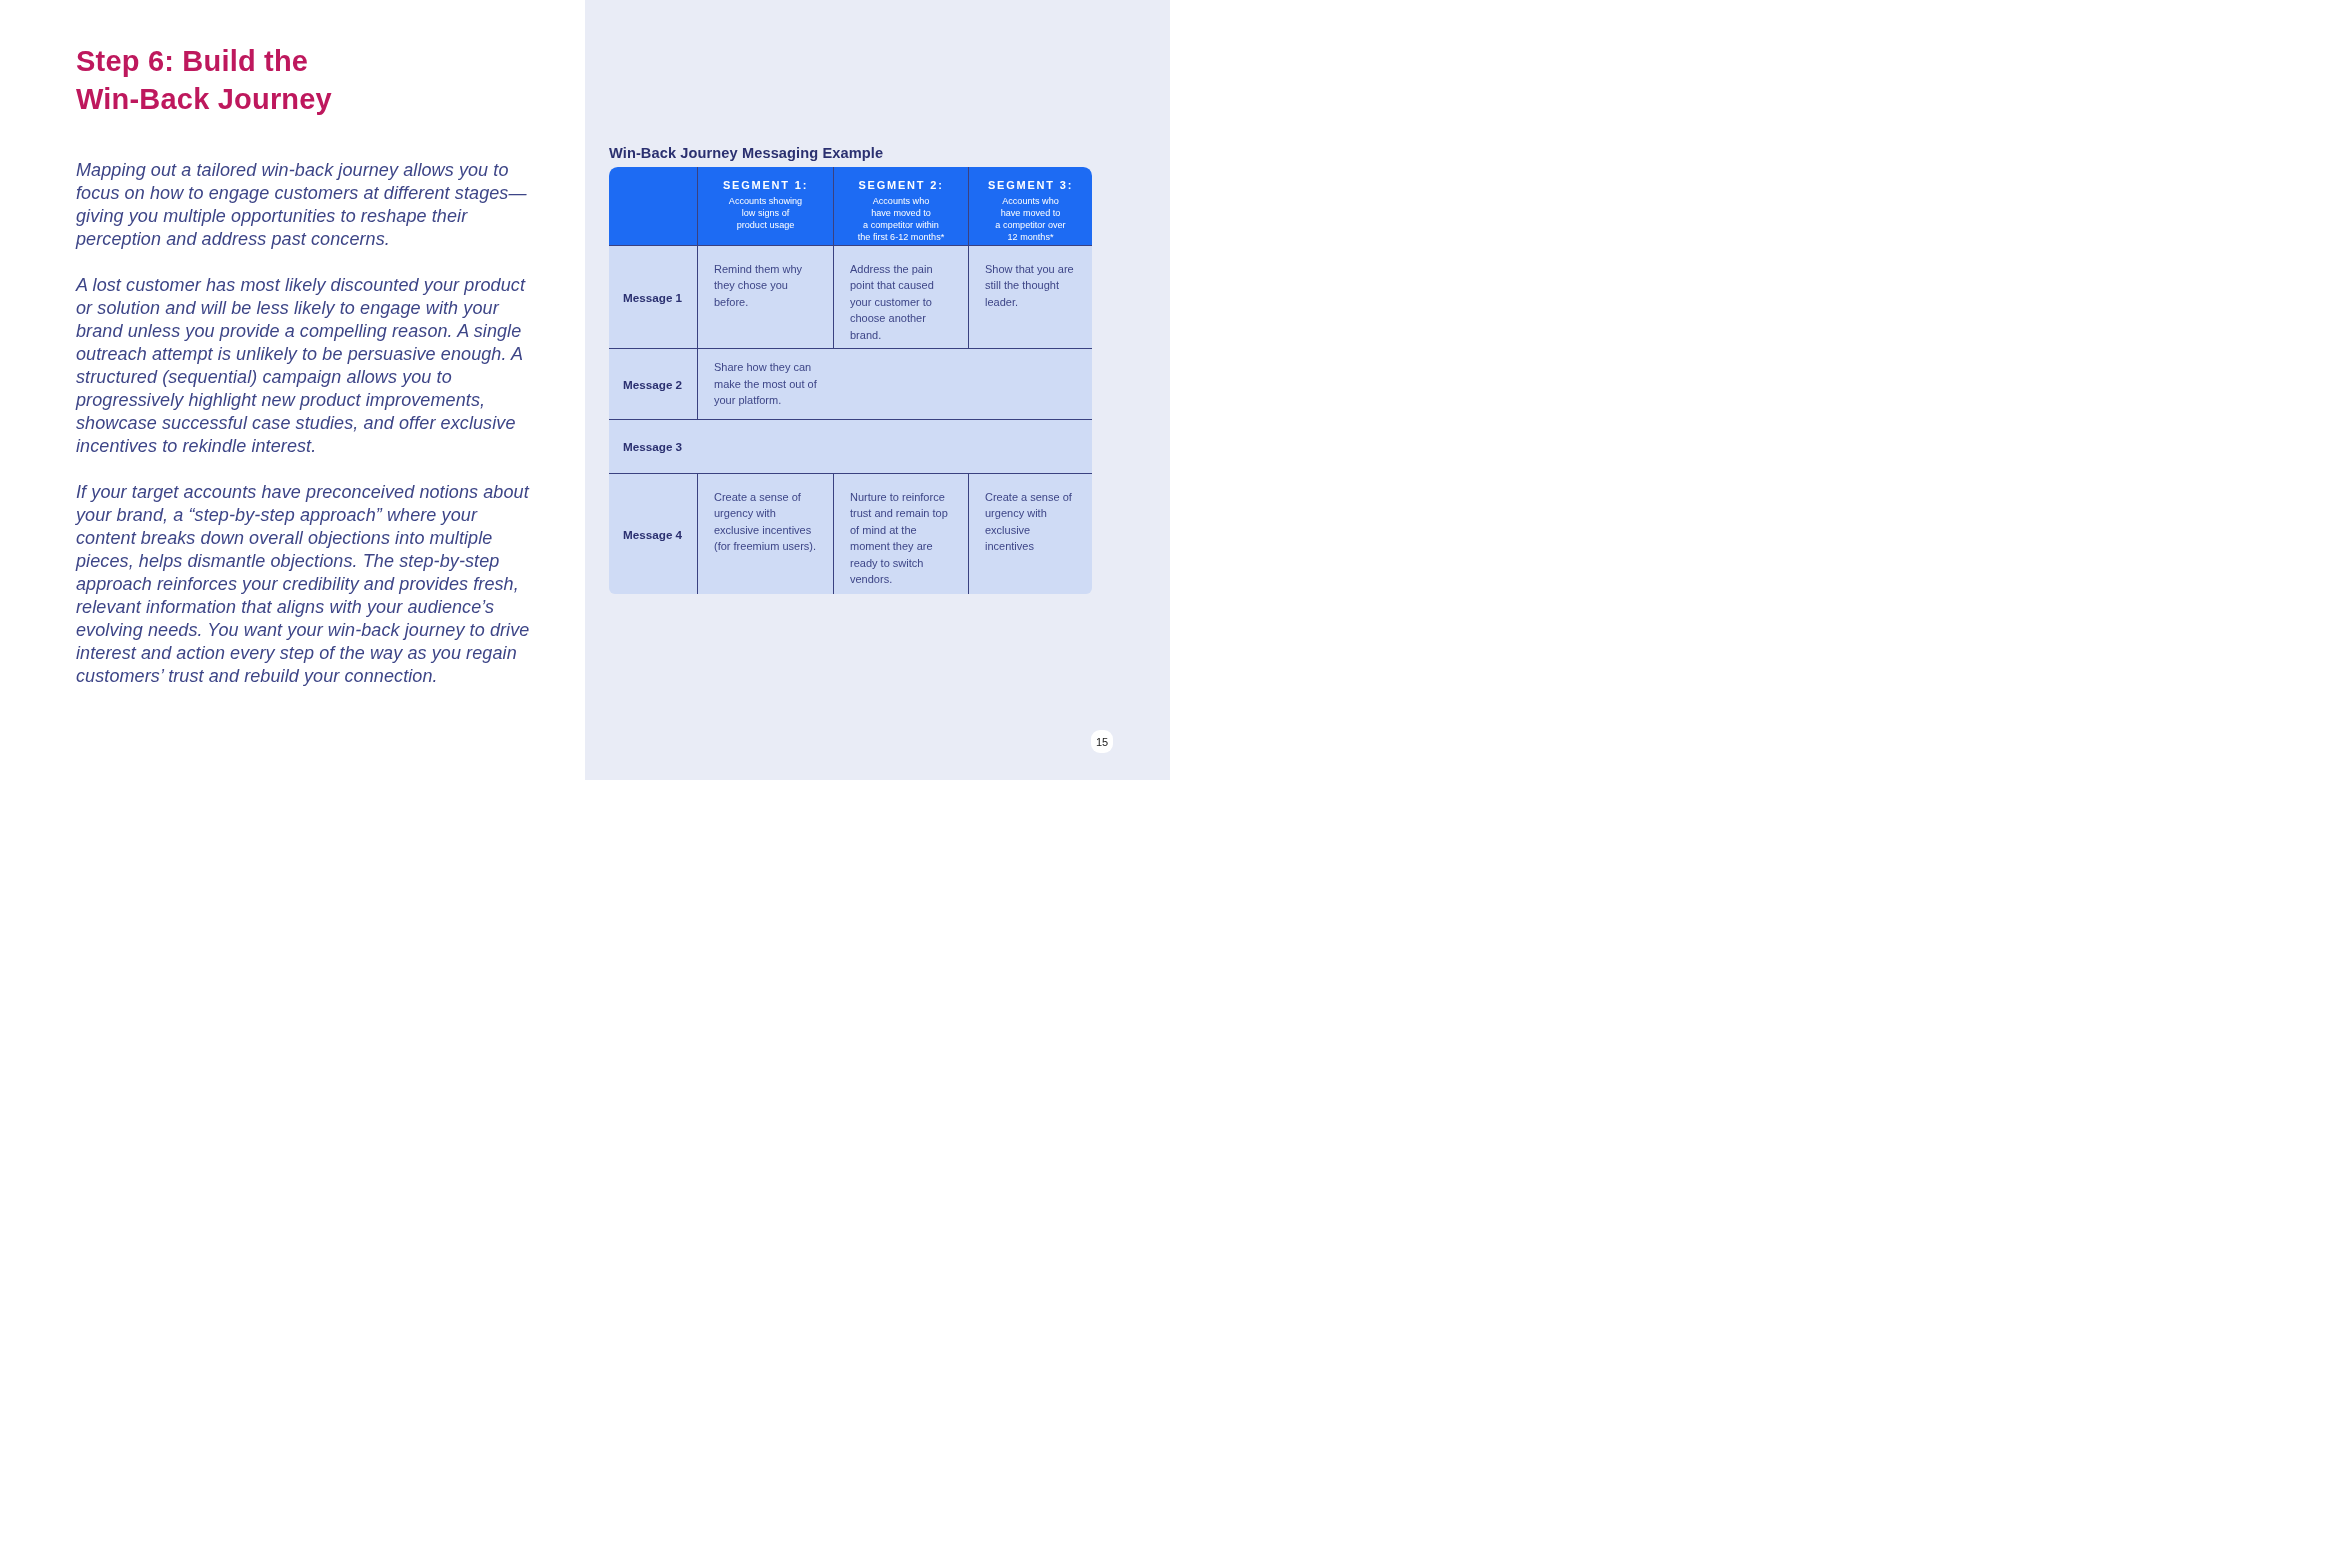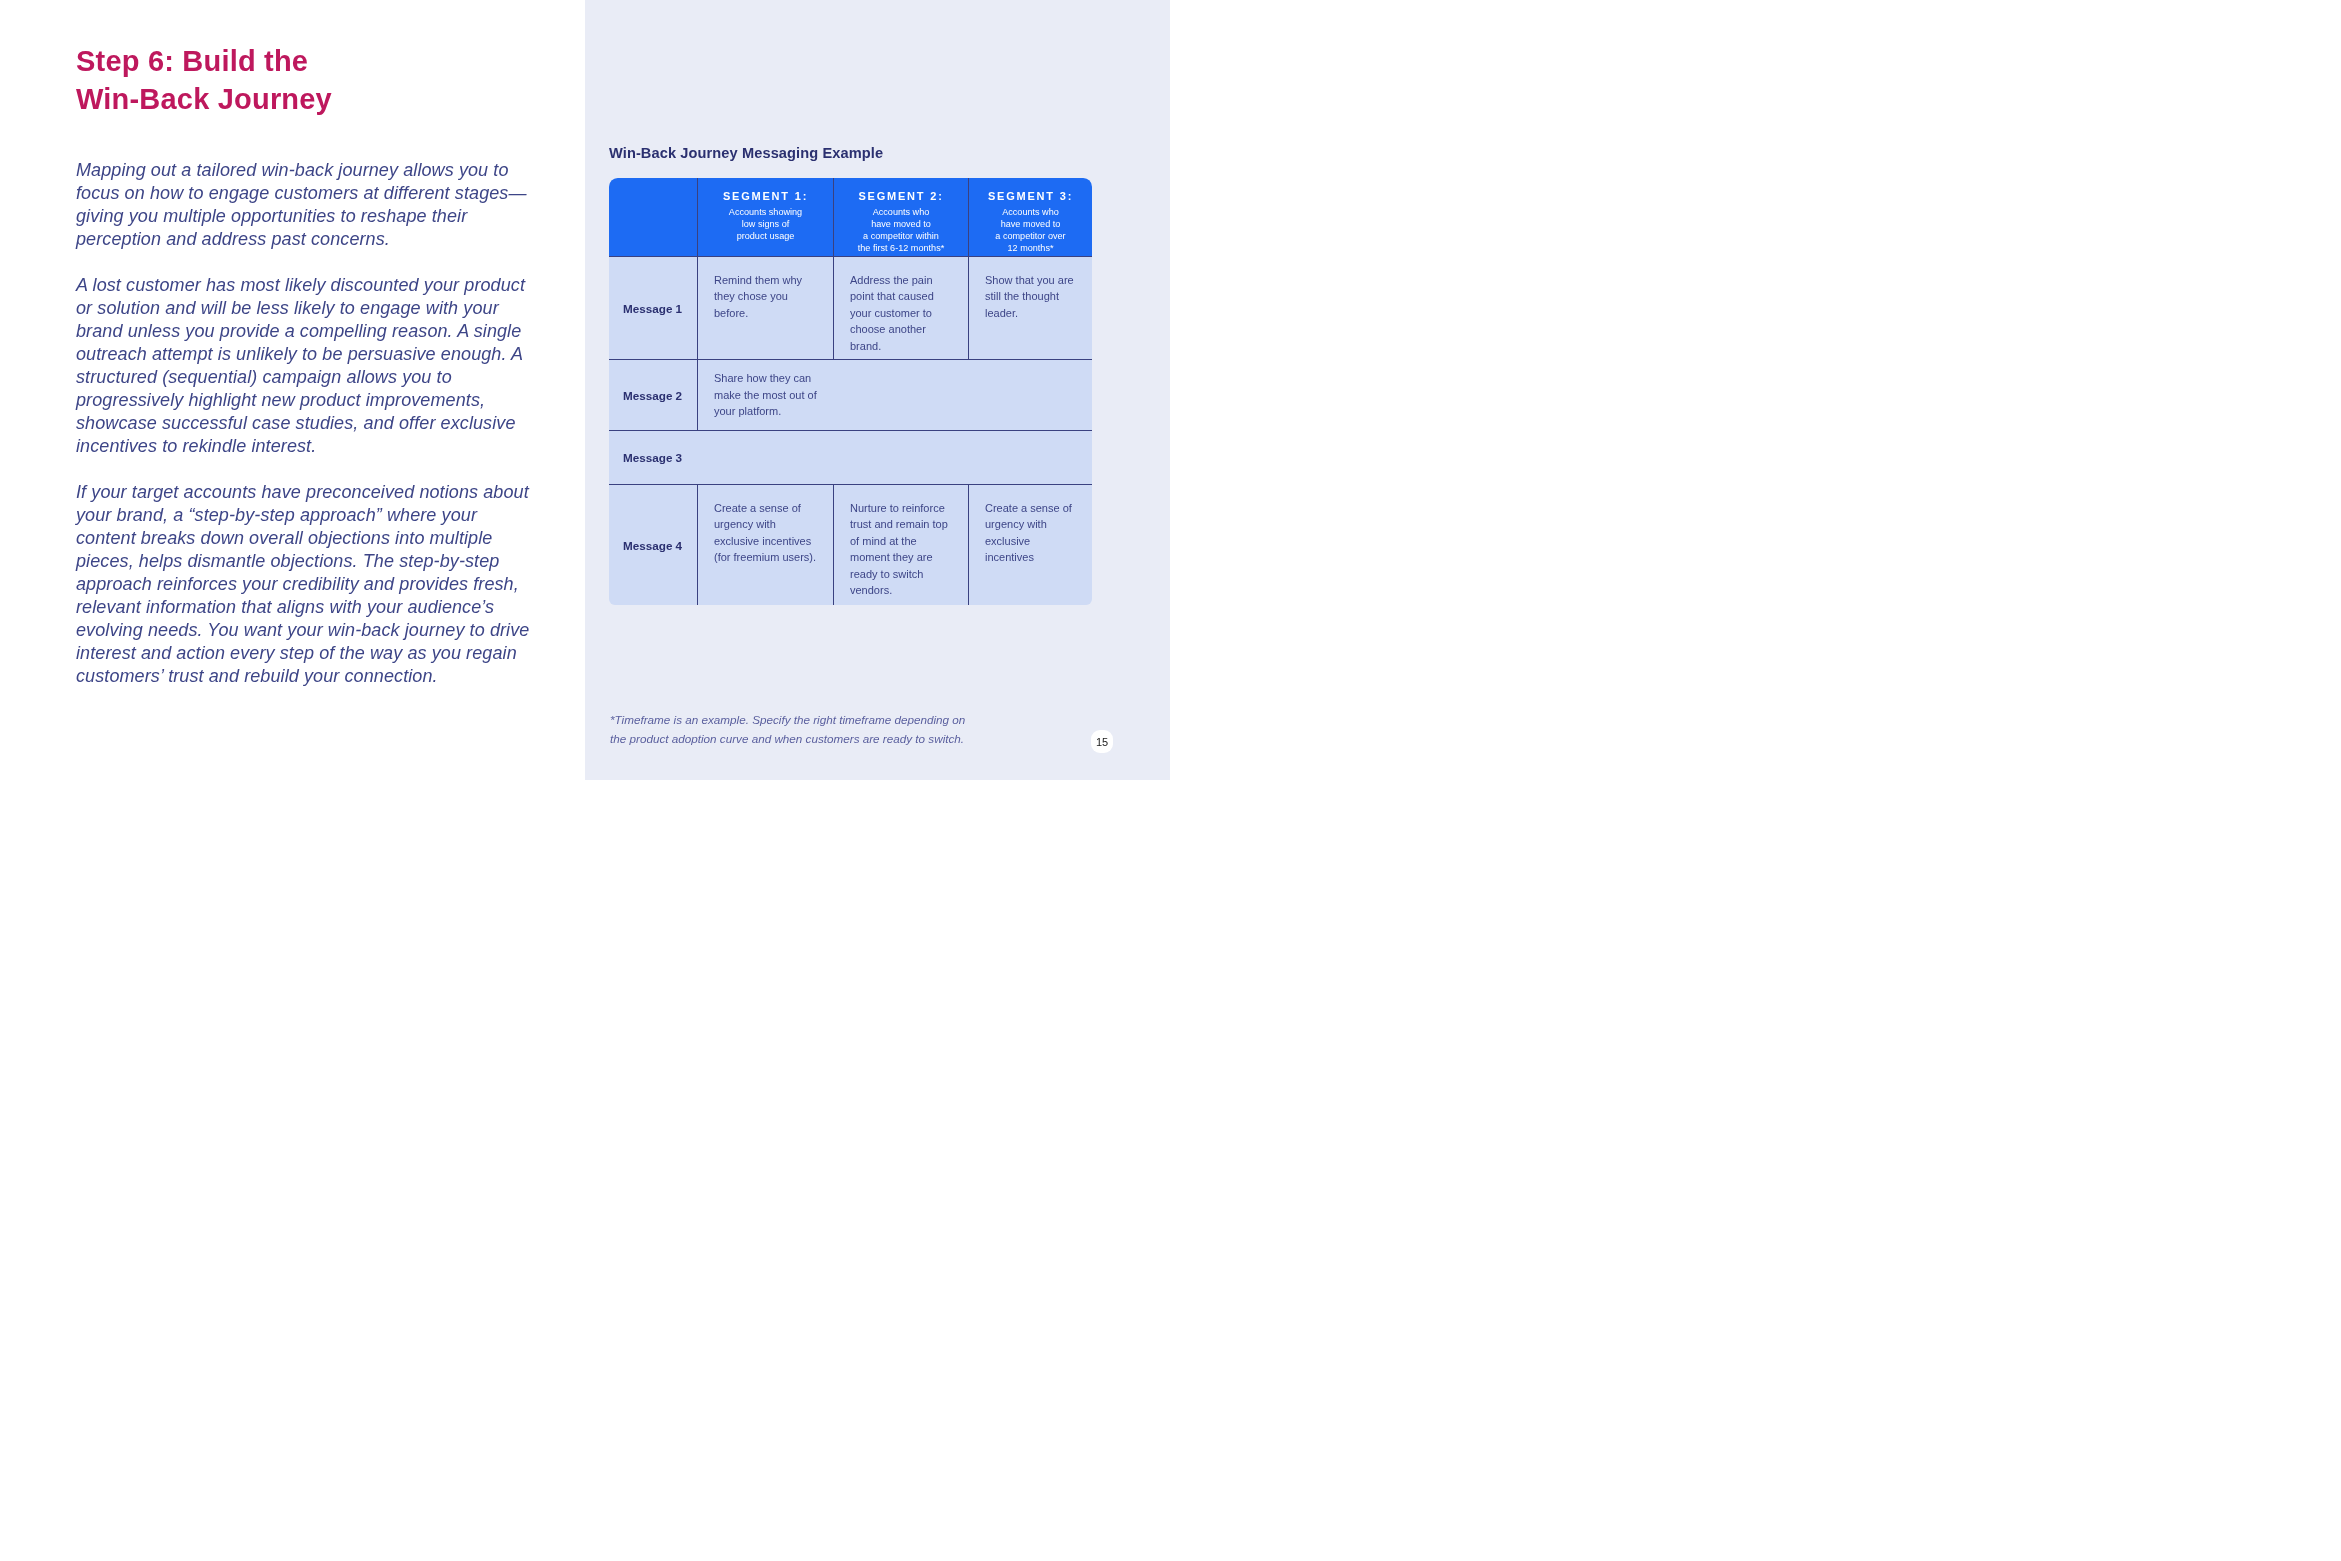--- a/index.html
+++ b/index.html
@@ -27,21 +27,21 @@
     position:absolute;left:585px;top:0;width:585px;height:780px;
     background:#E9ECF6;
   }
   .table-title{
     position:absolute;left:24px;top:145px;
     font-size:14.6px;font-weight:700;color:#2B3070;letter-spacing:0.1px;
   }
 
   
   .msg-table{
-    position:absolute;left:24px;top:178px;width:483px;height:427px;
+    position:absolute;left:24px;top:167px;width:483px;height:427px;
     background:#CFDBF5;border-radius:8.8px 8.8px 5.9px 5.9px;overflow:hidden;
     display:flex;flex-direction:column;
   }
   .t-row{display:flex;box-sizing:border-box;}
   .t-row + .t-row{border-top:0.7px solid #3A4180;}
   .t-cell{box-sizing:border-box;flex:0 0 auto;}
   .t-cell + .t-cell{border-left:0.7px solid #3A4180;}
 
   .head-row{height:78px;background:#1D6BF3;}
   .head-cell{
@@ -149,19 +149,17 @@
 
     <div class="t-row row-m4">
       <div class="t-cell w-label label-cell">Message 4</div>
       <div class="t-cell w-s1 body-cell">Create a sense of urgency with exclusive incentives (for freemium users).</div>
       <div class="t-cell w-s2 body-cell">Nurture to reinforce trust and remain top of mind at the moment they are ready to switch vendors.</div>
       <div class="t-cell w-s3 body-cell">Create a sense of urgency with exclusive incentives</div>
     </div>
 
   </div>
 
-  <div class="footnote">*Timeframe is an example. Specify the right timeframe depending on
-the product adoption curve and when customers are ready to switch.</div>
 
   <div class="page-badge">15</div>
 
 </div>
 
 
 </body></html>

